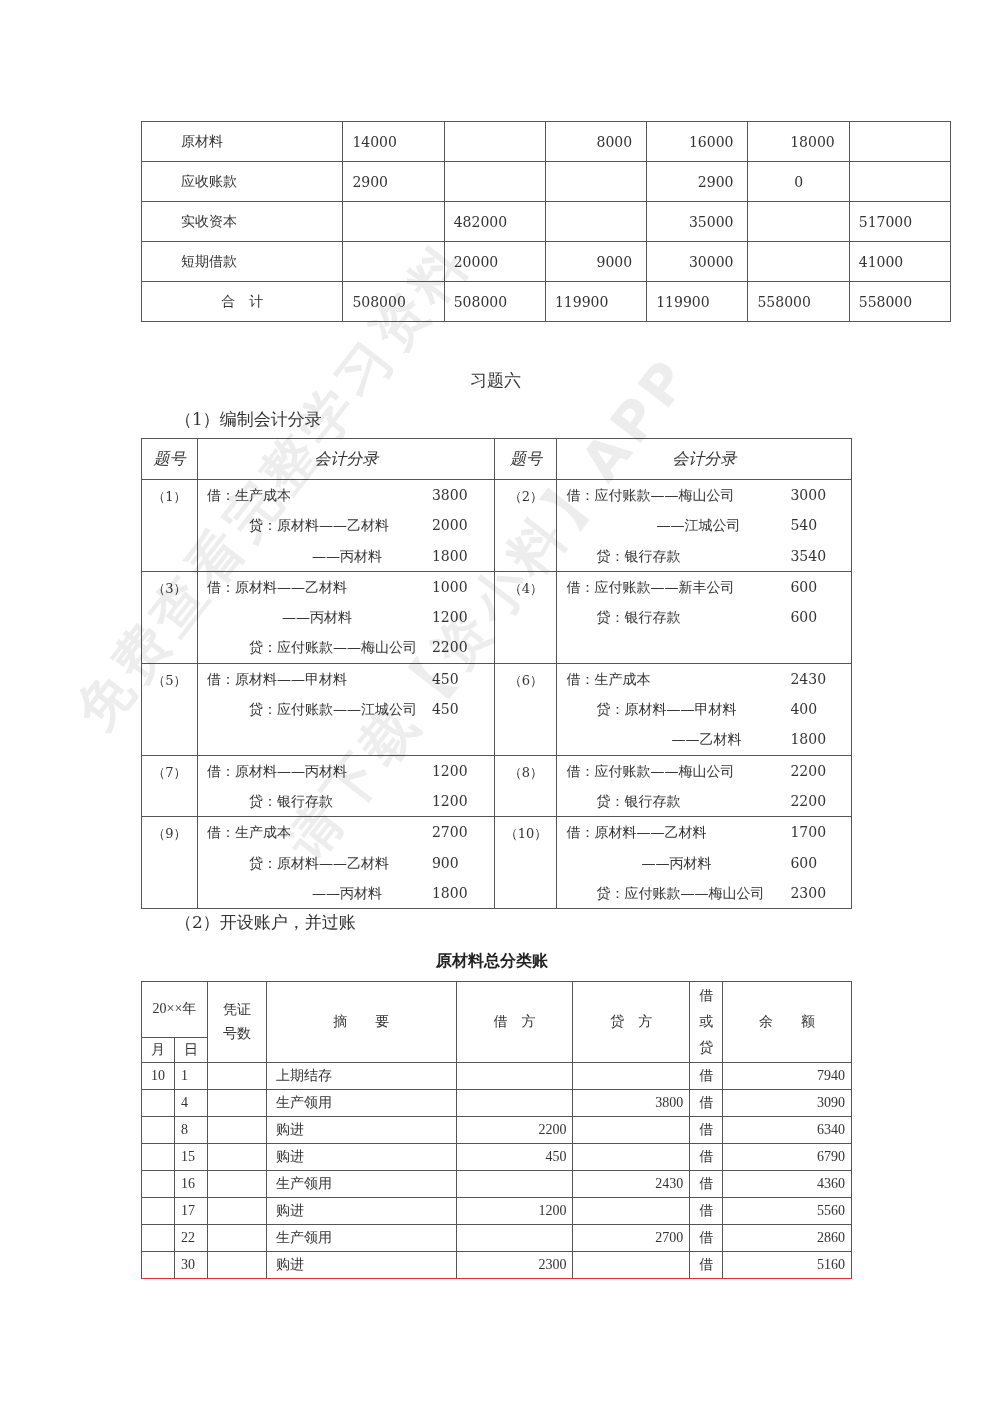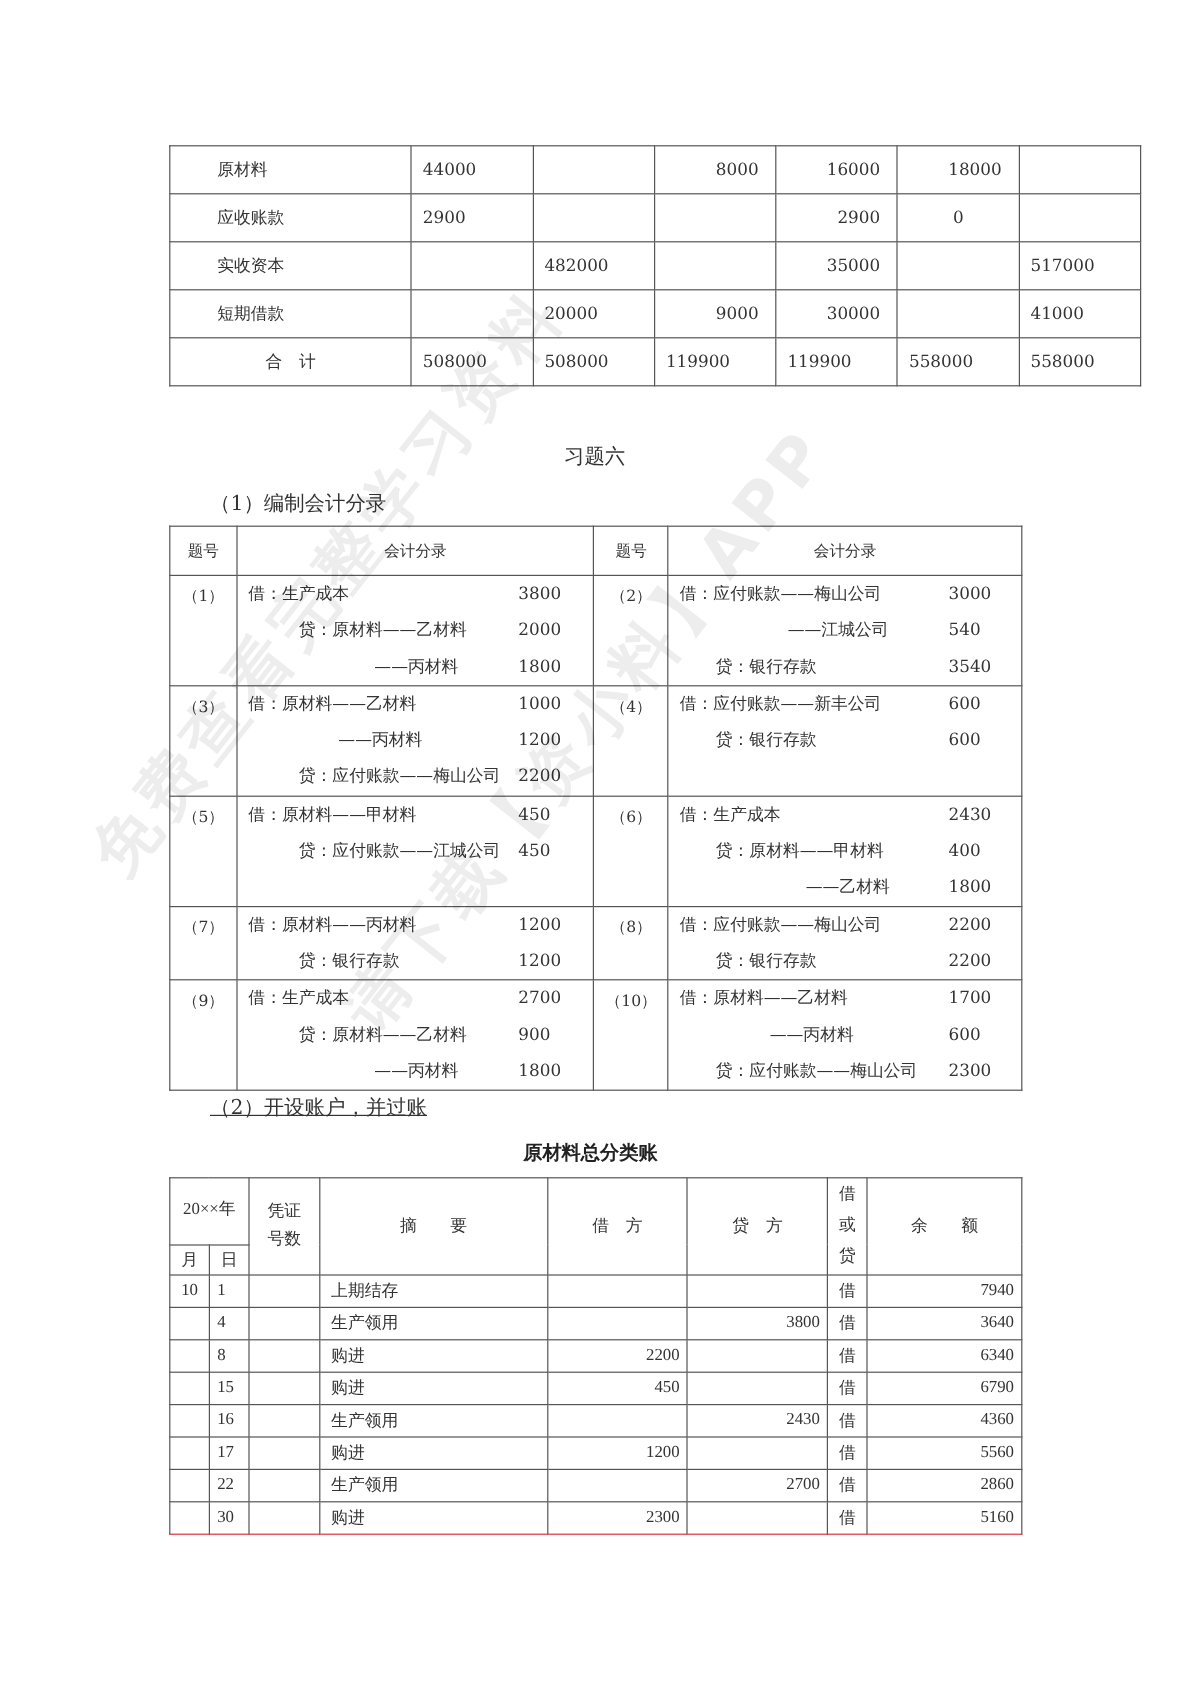--- a/index.html
+++ b/index.html
@@ -22,26 +22,26 @@
   
   #t1 { left: 141px; top: 121px; width: 810px; font-size: 14px; }
   #t1 td { height: 39px; padding: 0 0 0 9px; vertical-align: middle; }
   #t1 td.num-r { text-align: right; padding: 0 14px 0 0; }
   #t1 td.name { padding-left: 39px; }
   #t1 td.center { text-align: center; padding-left: 0; }
 
   .heading { position: absolute; font-size: 17px; color: #333; }
   #h-ex6 { left: 470px; top: 369px; }
   #h-sub1 { left: 175px; top: 408px; }
-  #h-sub2 { left: 175px; top: 911px; text-decoration: underline; }
+  #h-sub2 { left: 175px; top: 911px; }
   #h-ledger { left: 436px; top: 951px; font-family: "DejaVu Sans", sans-serif; font-weight: bold; font-size: 16px; color: #222; }
 
   
   #t2 { left: 141px; top: 438px; width: 711px; font-size: 14px; }
-  #t2 th { height: 38px; font-size: 13px; }
+  #t2 th { height: 38px; font-size: 16px; font-style: italic; }
   #t2 td { vertical-align: top; padding: 0; }
   #t2 td.qno { text-align: center; padding-top: 8px; font-size: 13px; }
   .eline { height: 30.3px; line-height: 30.3px; position: relative; white-space: nowrap; }
   .eline .acct { position: absolute; }
   .eline .amt { position: absolute; }
   .L .acct.i0 { left: 9px; } .L .acct.i1 { left: 39px; margin-left: 12px; } .L .acct.i2 { left: 84px; } .L .acct.i3 { left: 114px; }
   .L .amt { left: 234px; }
   .R .acct.i0 { left: 9px; } .R .acct.i1 { left: 39px; }
   .R .amt { left: 233px; }
 
@@ -66,21 +66,21 @@
       <col style="width:89px">
       <col style="width:89px">
       <col style="width:89px">
       <col style="width:89px">
       <col style="width:89px">
       <col style="width:89px">
   </colgroup>
   <tbody>
     <tr>
       <td class="name">原材料</td>
-      <td>44000</td>
+      <td>14000</td>
       <td></td>
       <td class="num-r">8000</td>
       <td class="num-r">16000</td>
       <td class="num-r">18000</td>
       <td></td>
     </tr>
     <tr>
       <td class="name">应收账款</td>
       <td>2900</td>
       <td></td>
@@ -337,21 +337,21 @@
       <td class="r">7940</td>
     </tr>
     <tr>
       <td class="c"></td>
       <td>4</td>
       <td></td>
       <td style="padding-left:9px">生产领用</td>
       <td class="r"></td>
       <td class="r">3800</td>
       <td class="c">借</td>
-      <td class="r">3640</td>
+      <td class="r">3090</td>
     </tr>
     <tr>
       <td class="c"></td>
       <td>8</td>
       <td></td>
       <td style="padding-left:9px">购进</td>
       <td class="r">2200</td>
       <td class="r"></td>
       <td class="c">借</td>
       <td class="r">6340</td>

